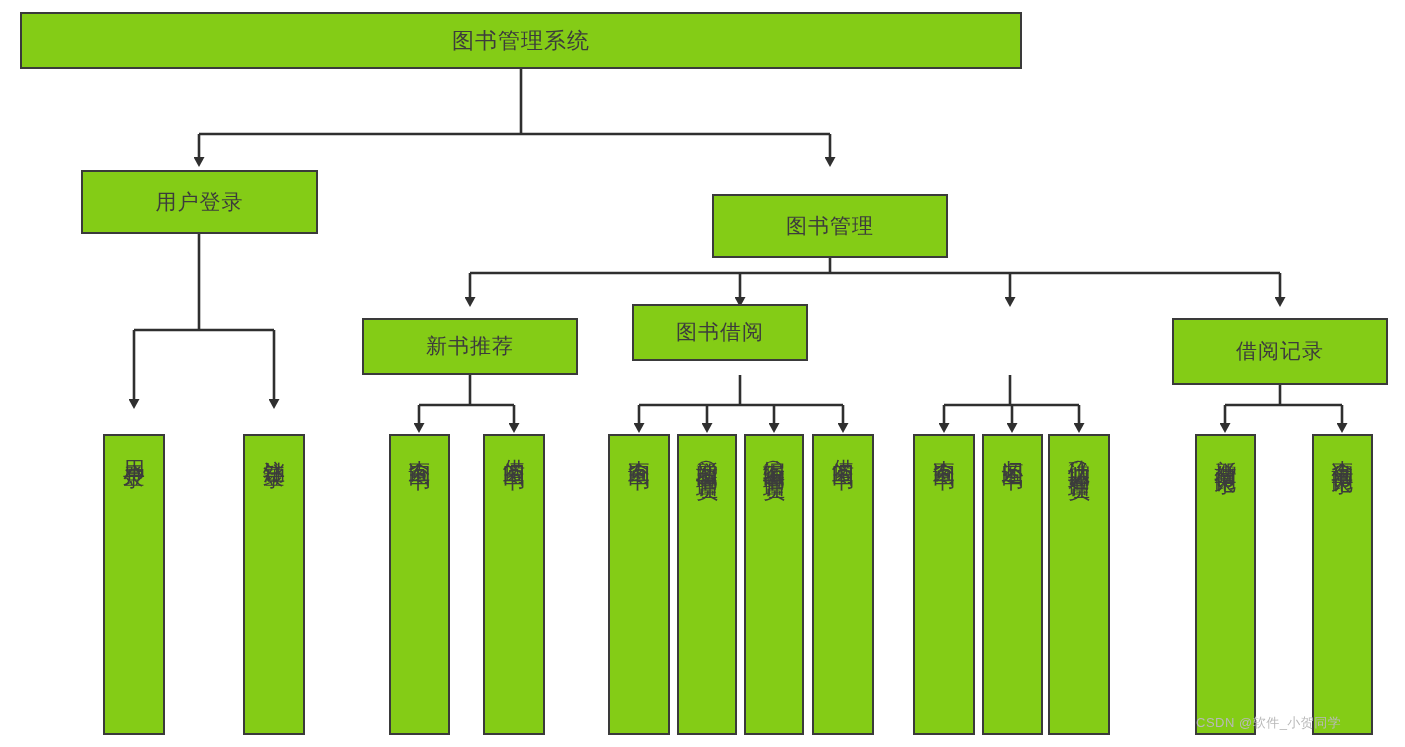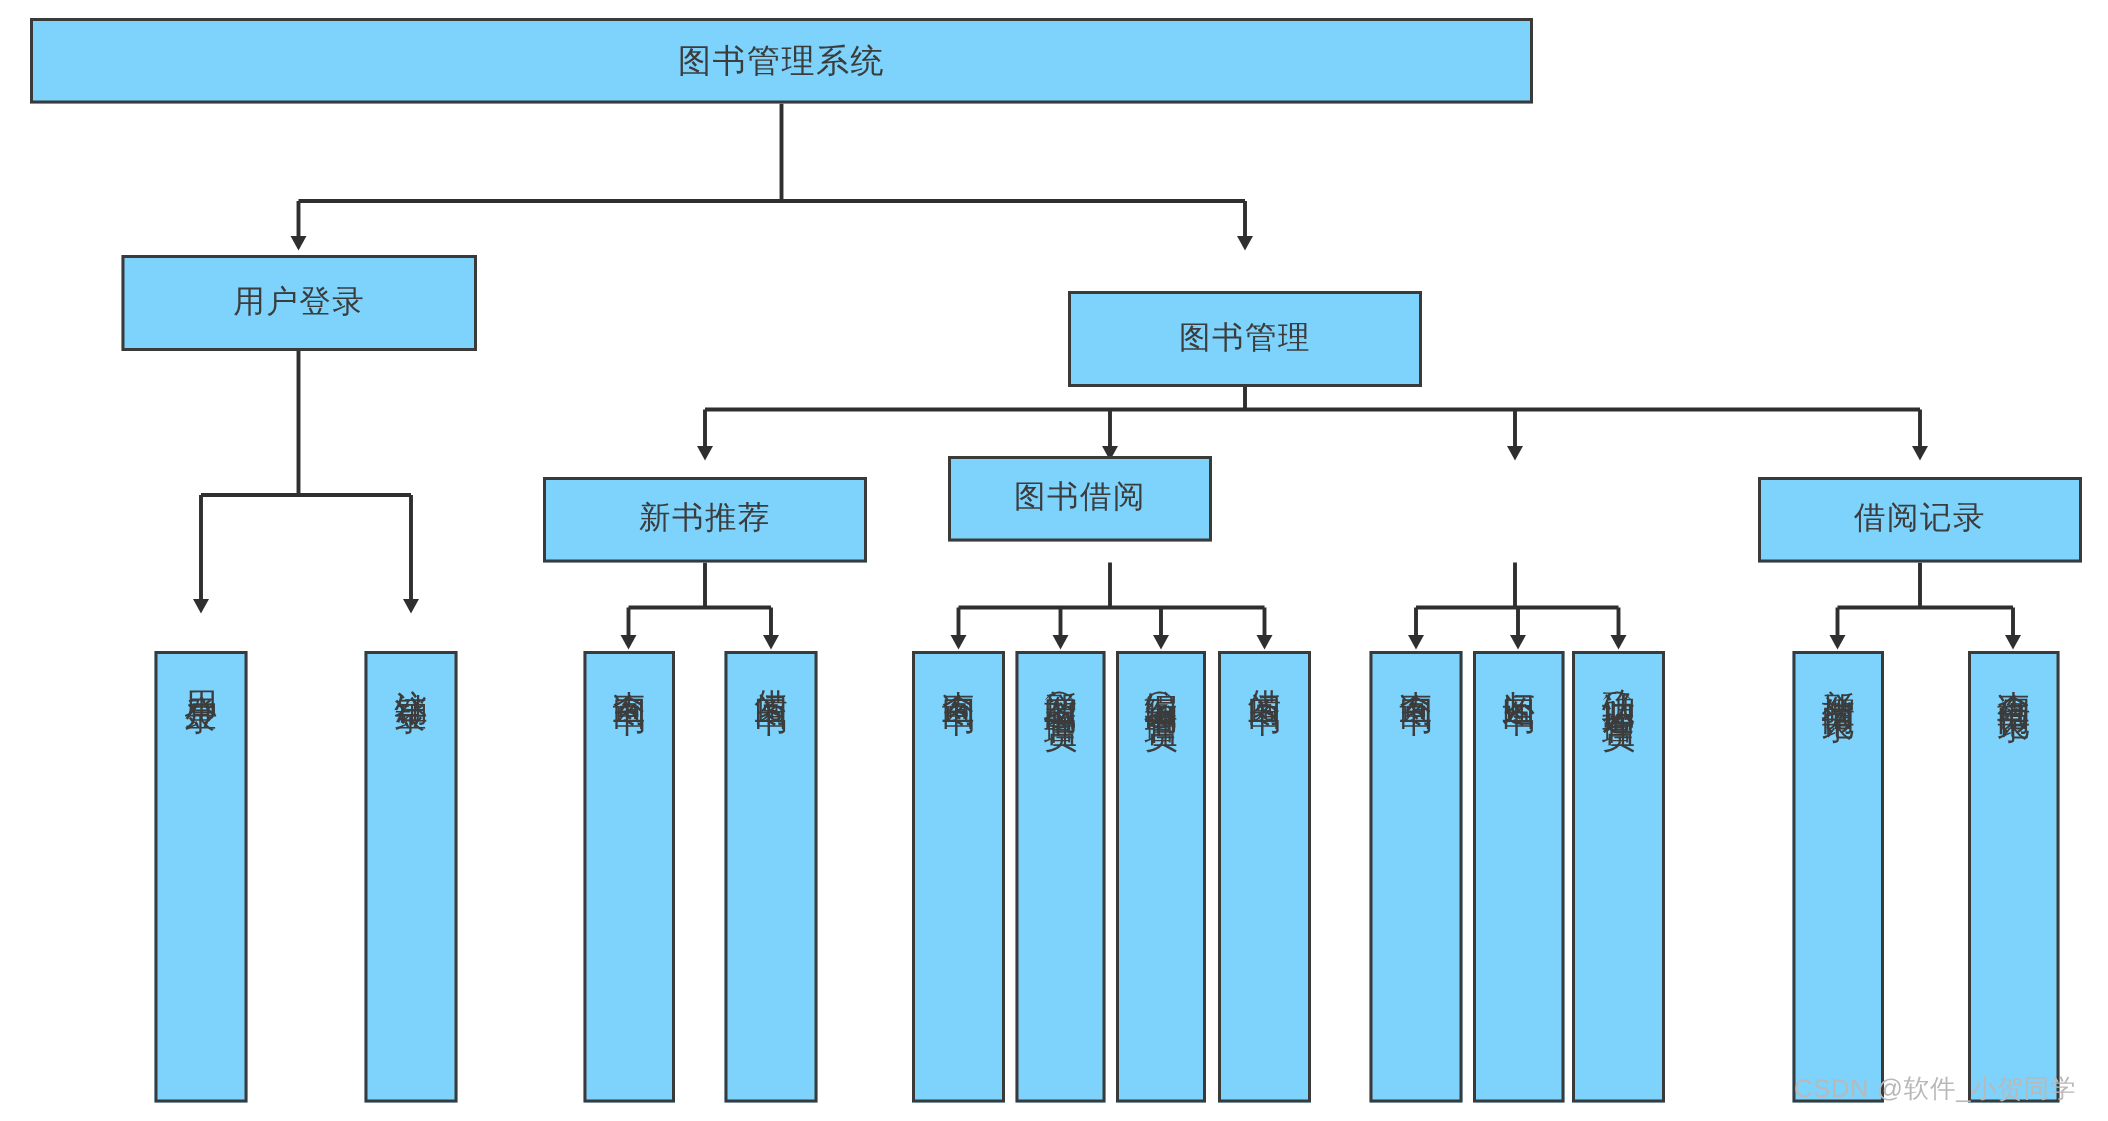--- a/index.html
+++ b/index.html
@@ -3,21 +3,21 @@
 <meta charset="utf-8">
 <title>图书管理系统功能结构图</title>
 <style>
   html,body{margin:0;padding:0;background:#ffffff;}
   body{font-family:"Liberation Sans","DejaVu Sans",sans-serif;}
   #canvas{position:relative;width:1405px;height:747px;background:#ffffff;overflow:hidden;}
   #edges{position:absolute;left:0;top:0;width:1405px;height:747px;}
   .node{
     position:absolute;
     box-sizing:border-box;
-    background:#7dd3fc;
+    background:#84cc16;
     border:2.5px solid #3a3a3a;
     display:flex;
     align-items:center;
     justify-content:center;
     color:#333333;
   }
   .node .lbl{
     display:block;
     text-align:center;
     color:#3c3c3c;
@@ -36,21 +36,21 @@
   .v-node .lbl{
     writing-mode:vertical-rl;
     text-orientation:upright;
     font-size:22px;
     letter-spacing:3px;
     line-height:1.0;
     margin:0 auto;
   }
   .watermark{
     position:absolute;
-    font-size:17px;
+    font-size:13px;
     color:#b9b9b9;
     letter-spacing:0.5px;
     white-space:nowrap;
     font-family:"Liberation Sans","DejaVu Sans",sans-serif;
   }
 </style>
 </head>
 <body>
 
 <div id="canvas">
@@ -115,21 +115,21 @@
   <div class="node h-node" style="left:712px;top:170px;width:236px;height:64px;margin-top:24px;">
     <span class="lbl">图书管理</span>
   </div>
 
   <div class="node h-node" style="left:362px;top:318px;width:216px;height:57px;">
     <span class="lbl">新书推荐</span>
   </div>
   <div class="node h-node" style="left:632px;top:304px;width:176px;height:57px;">
     <span class="lbl">图书借阅</span>
   </div>
-  <div class="node h-node" style="left:1172px;top:318px;width:216px;height:57px;">
+  <div class="node h-node" style="left:1172px;top:318px;width:216px;height:67px;">
     <span class="lbl">借阅记录</span>
   </div>
 
   <div class="node v-node" style="left:103px;top:434px;width:62px;height:301px;">
     <span class="lbl">用户登录</span>
   </div>
   <div class="node v-node" style="left:243px;top:434px;width:62px;height:301px;">
     <span class="lbl">注销登录</span>
   </div>
 

